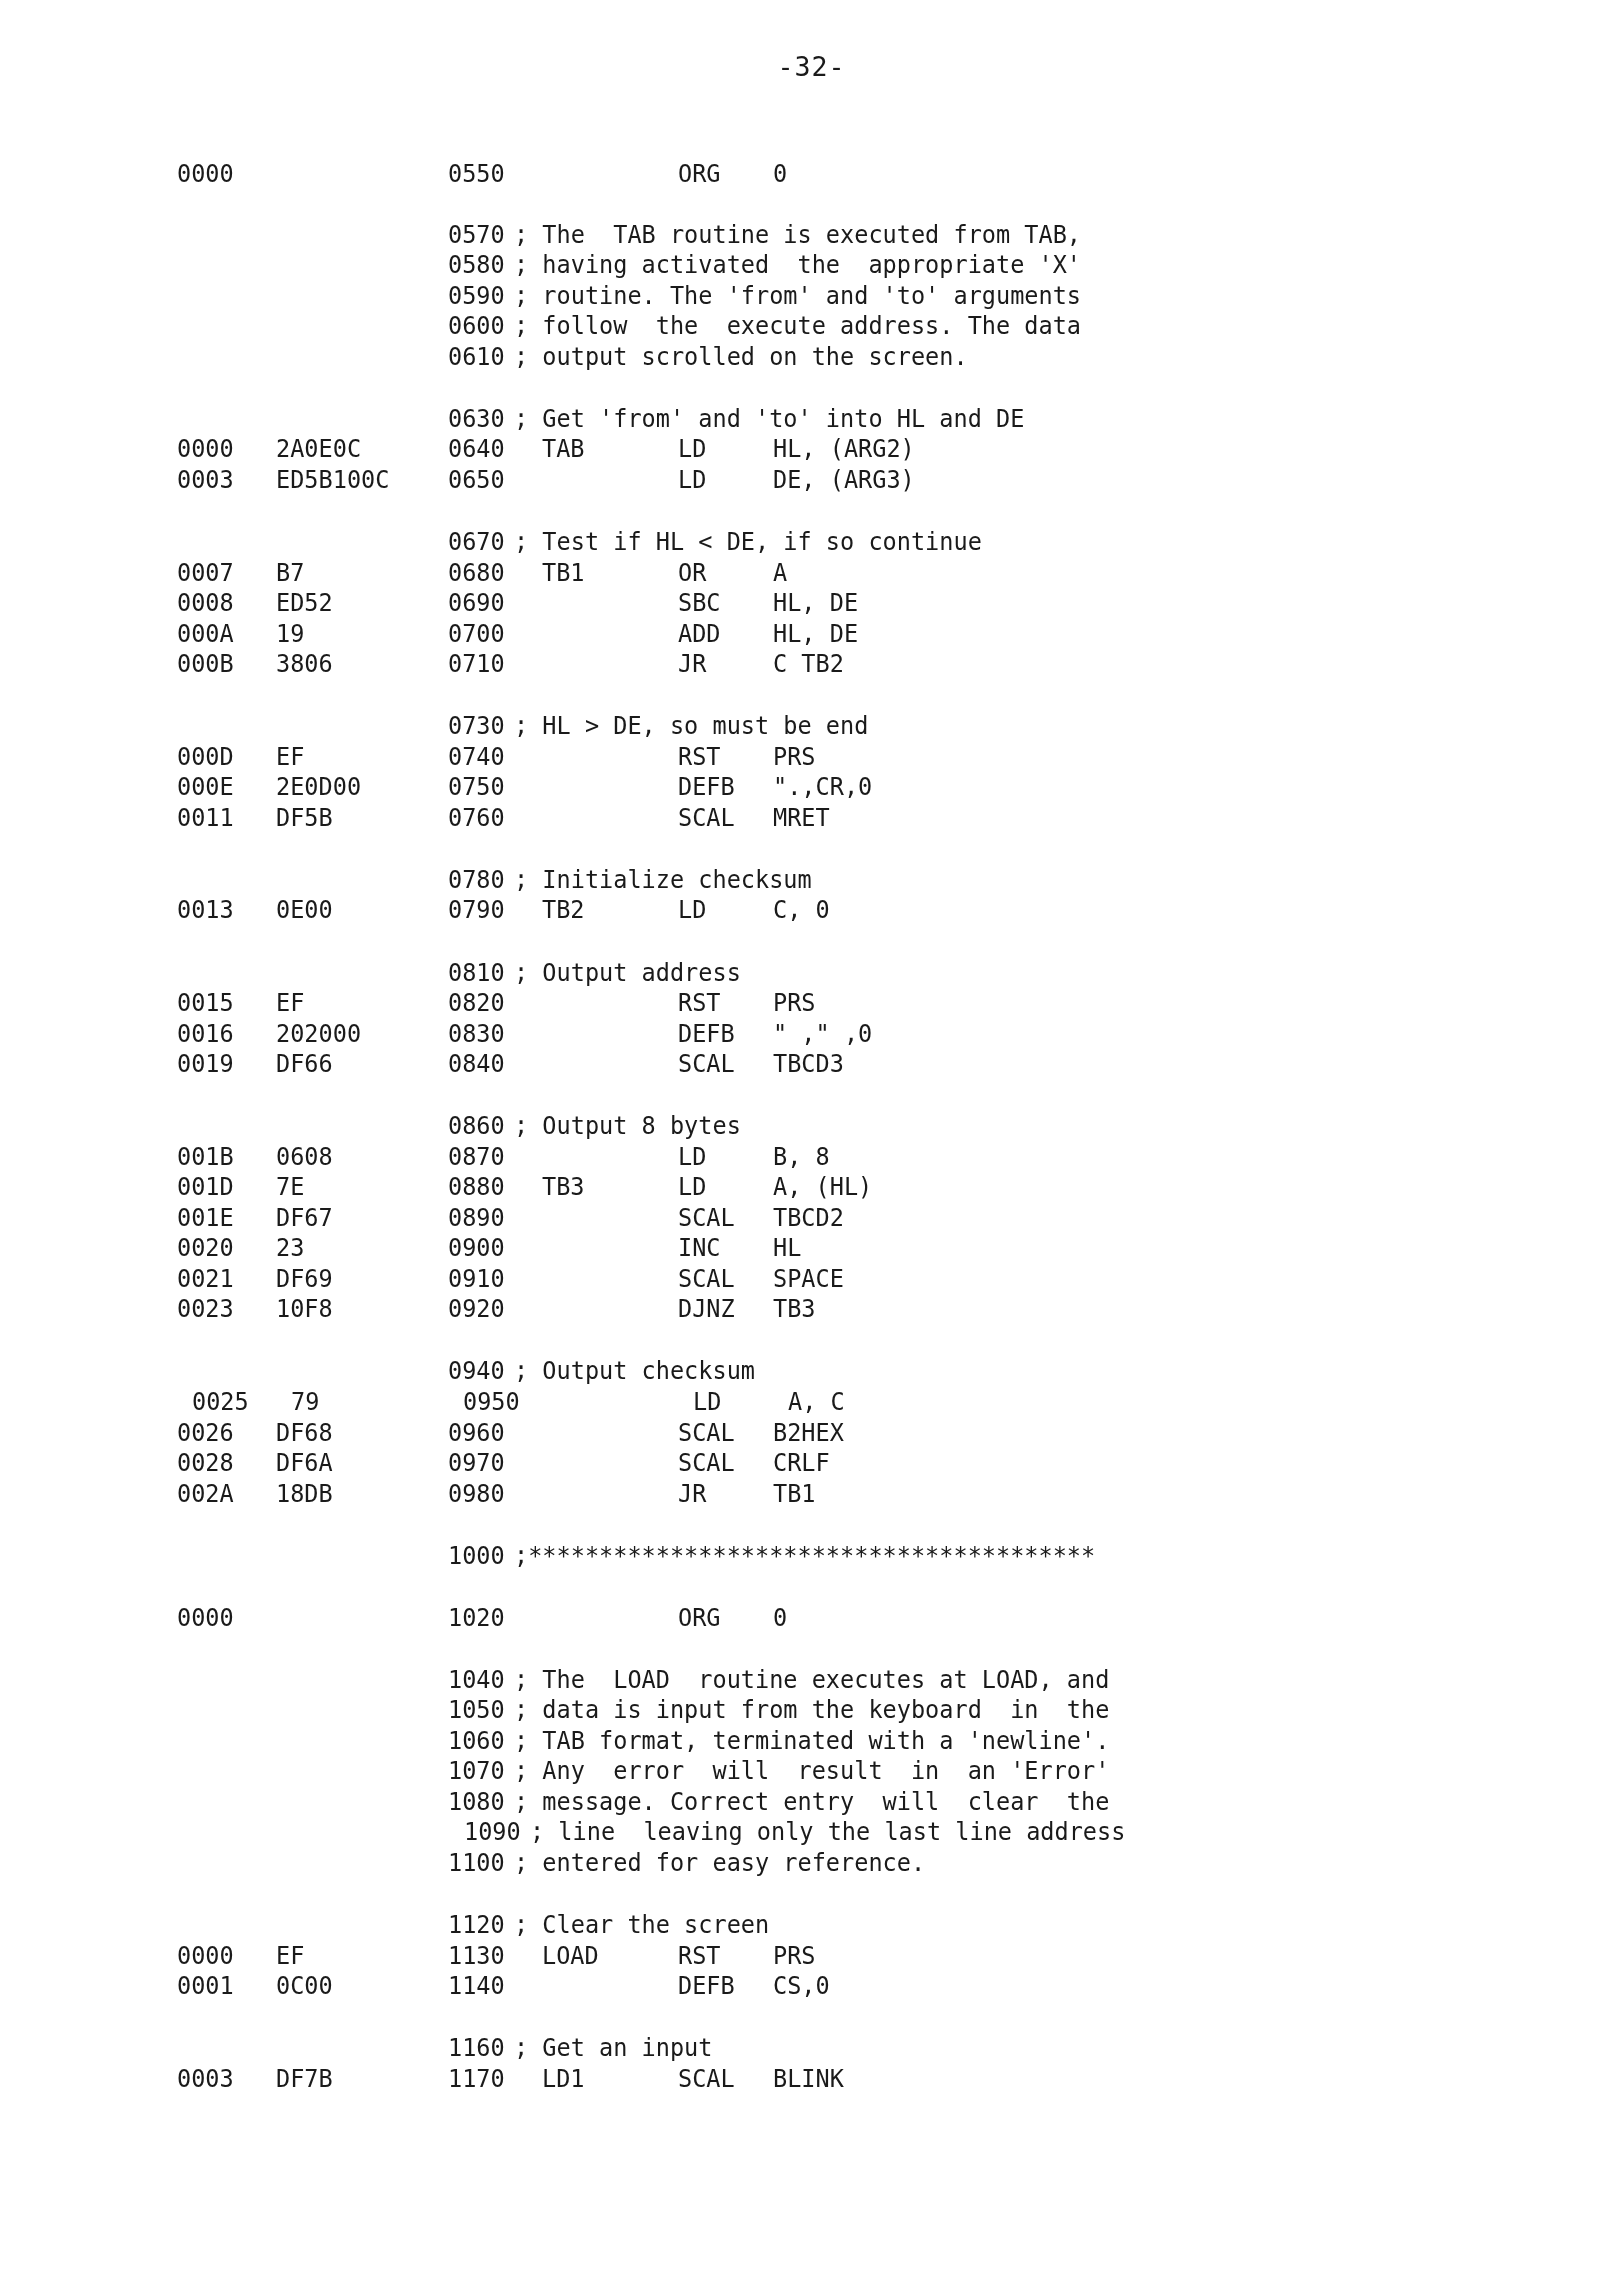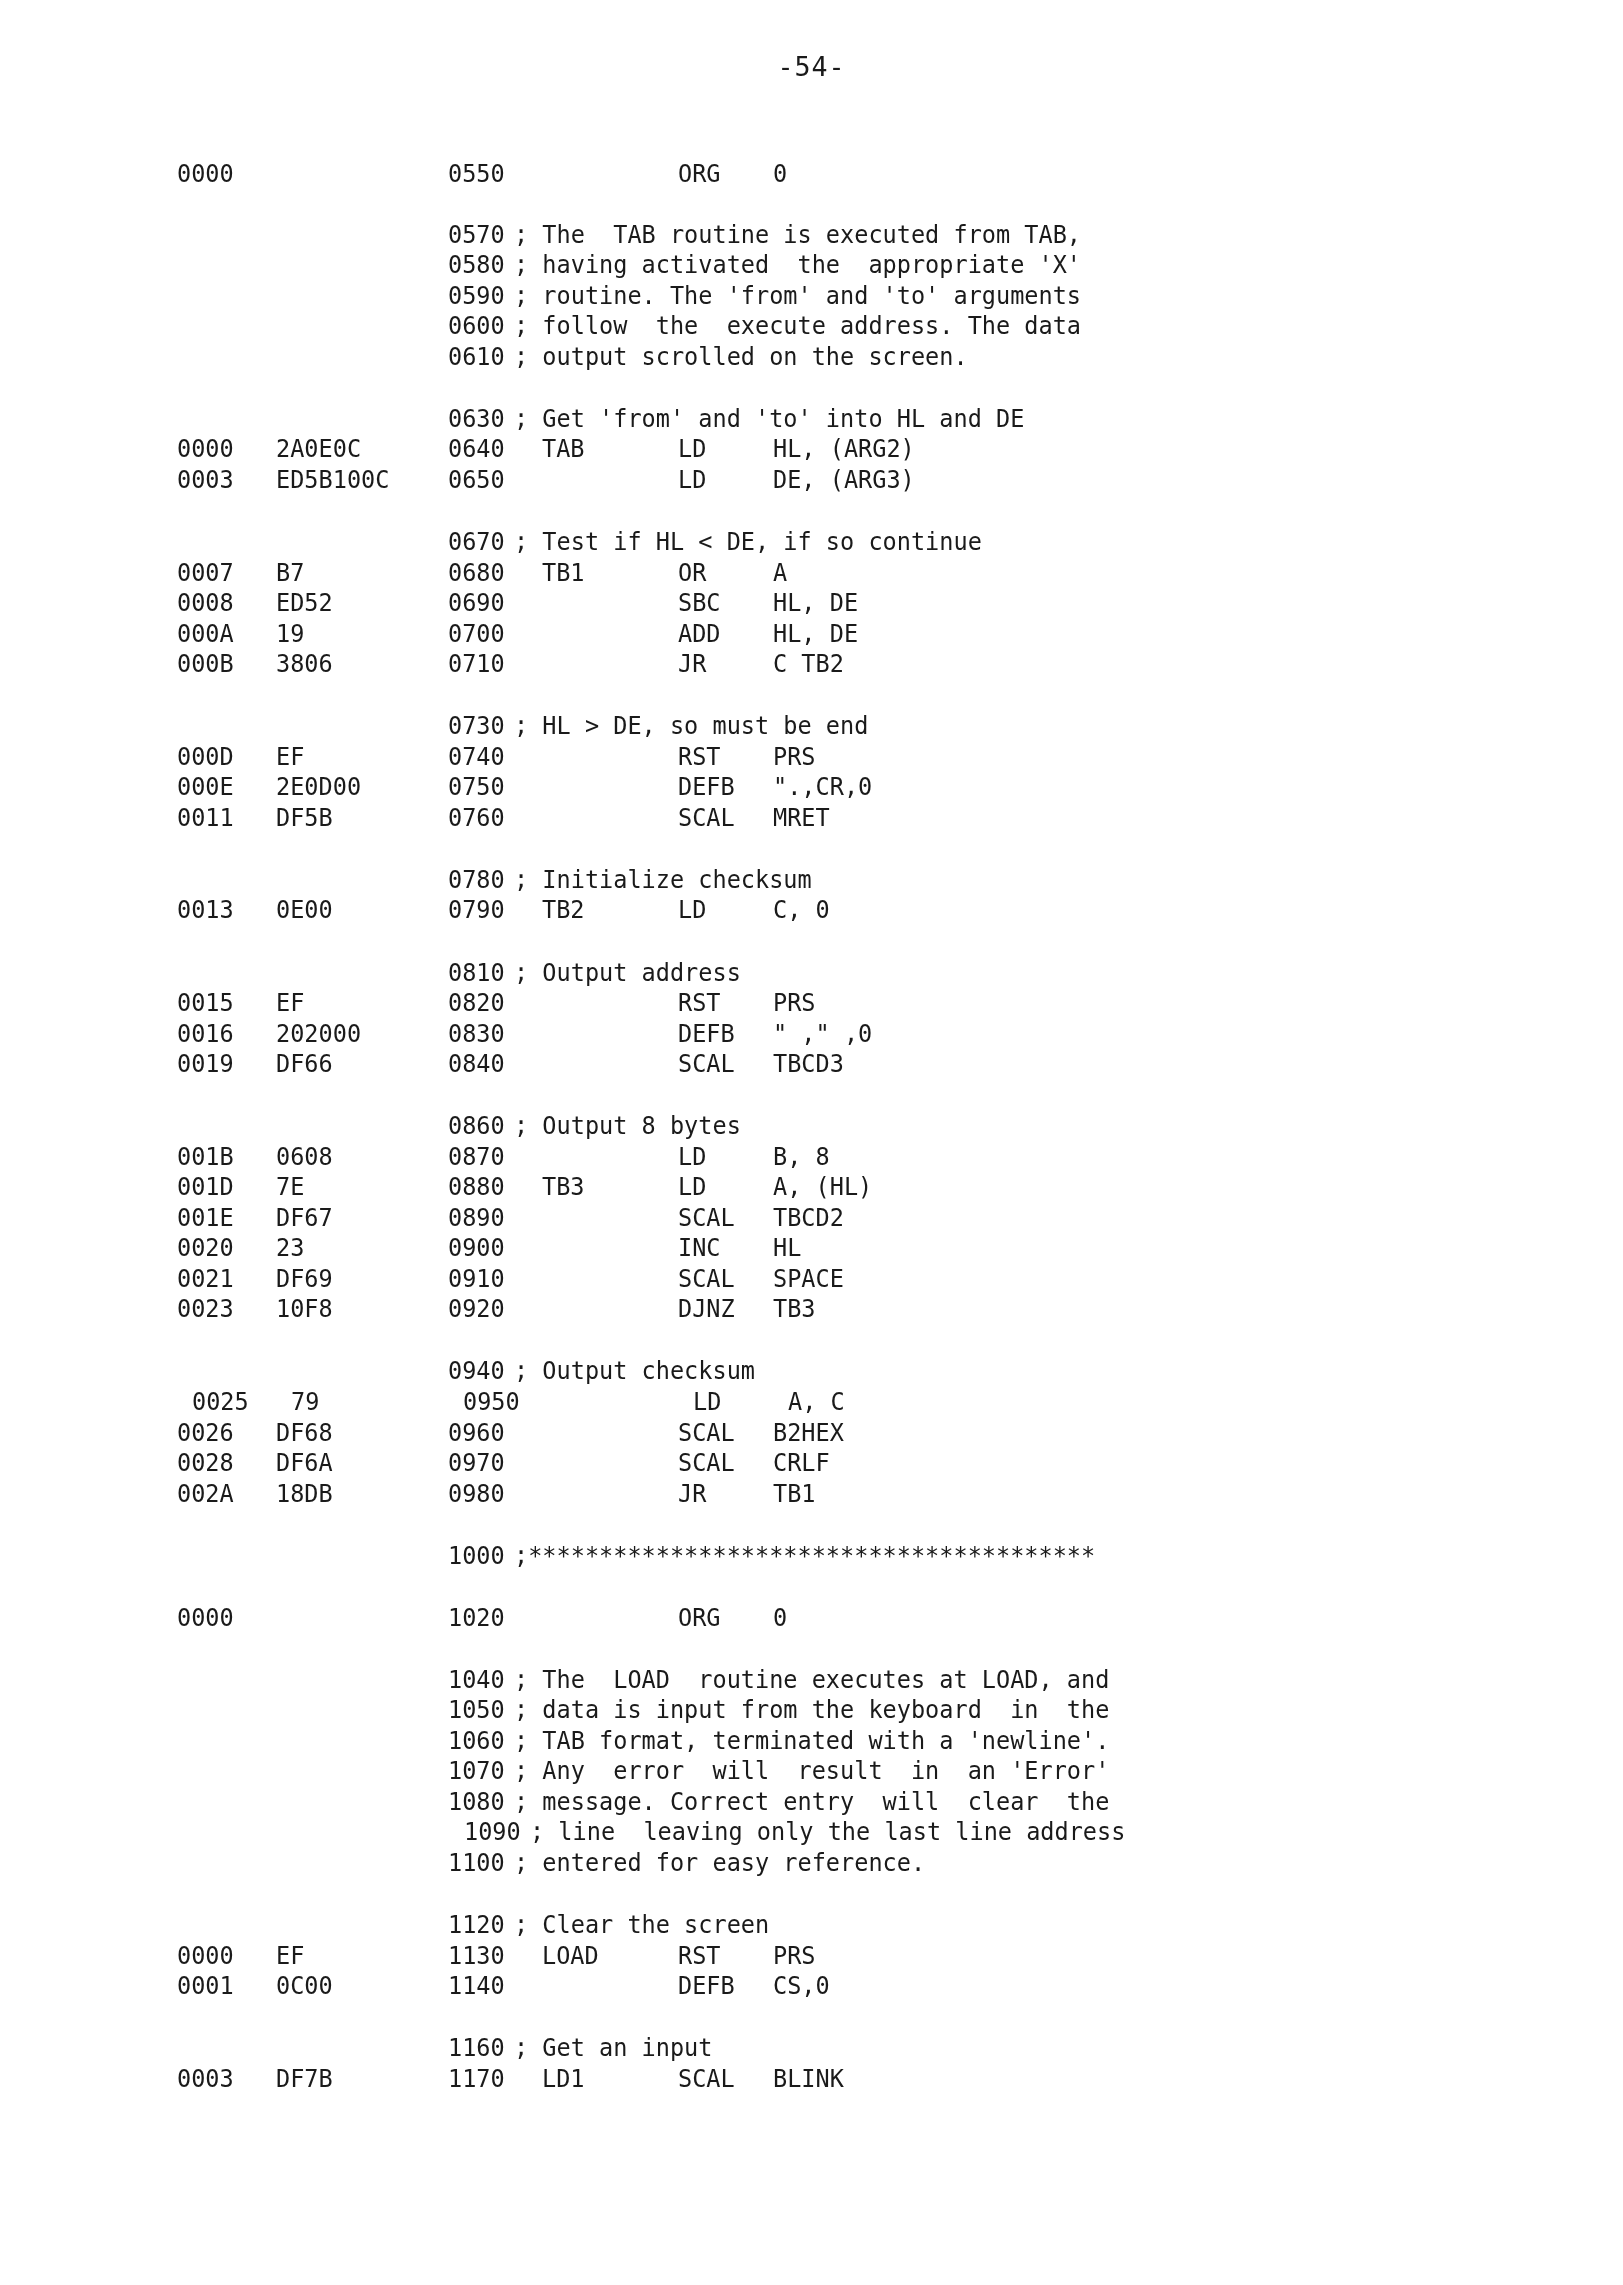--- a/index.html
+++ b/index.html
@@ -14,21 +14,21 @@
   .obj { left: 276px; }
   .lnum { left: 448px; }
   .label { left: 542px; }
   .op { left: 678px; }
   .operand { left: 773px; }
   .comment { left: 514px; }
 </style>
 </head>
 <body>
 
-<div class="page-number">-54-</div>
+<div class="page-number">-32-</div>
 
 <div class="listing" id="listing">
     <div class="row" style="top: 158px; left: 0px; width: 1623px;"><span class="c addr">0000</span><span class="c lnum">0550</span><span class="c op">ORG</span><span class="c operand">0</span></div>
     <div class="row" style="top: 219px; left: 0px; width: 1623px;"><span class="c lnum">0570</span><span class="c comment">; The  TAB routine is executed from TAB,</span></div>
     <div class="row" style="top: 249px; left: 0px; width: 1623px;"><span class="c lnum">0580</span><span class="c comment">; having activated  the  appropriate 'X'</span></div>
     <div class="row" style="top: 280px; left: 0px; width: 1623px;"><span class="c lnum">0590</span><span class="c comment">; routine. The 'from' and 'to' arguments</span></div>
     <div class="row" style="top: 310px; left: 0px; width: 1623px;"><span class="c lnum">0600</span><span class="c comment">; follow  the  execute address. The data</span></div>
     <div class="row" style="top: 341px; left: 0px; width: 1623px;"><span class="c lnum">0610</span><span class="c comment">; output scrolled on the screen.</span></div>
     <div class="row" style="top: 403px; left: 0px; width: 1623px;"><span class="c lnum">0630</span><span class="c comment">; Get 'from' and 'to' into HL and DE</span></div>
     <div class="row" style="top: 433px; left: 0px; width: 1623px;"><span class="c addr">0000</span><span class="c obj">2A0E0C</span><span class="c lnum">0640</span><span class="c label">TAB</span><span class="c op">LD</span><span class="c operand">HL, (ARG2)</span></div>

